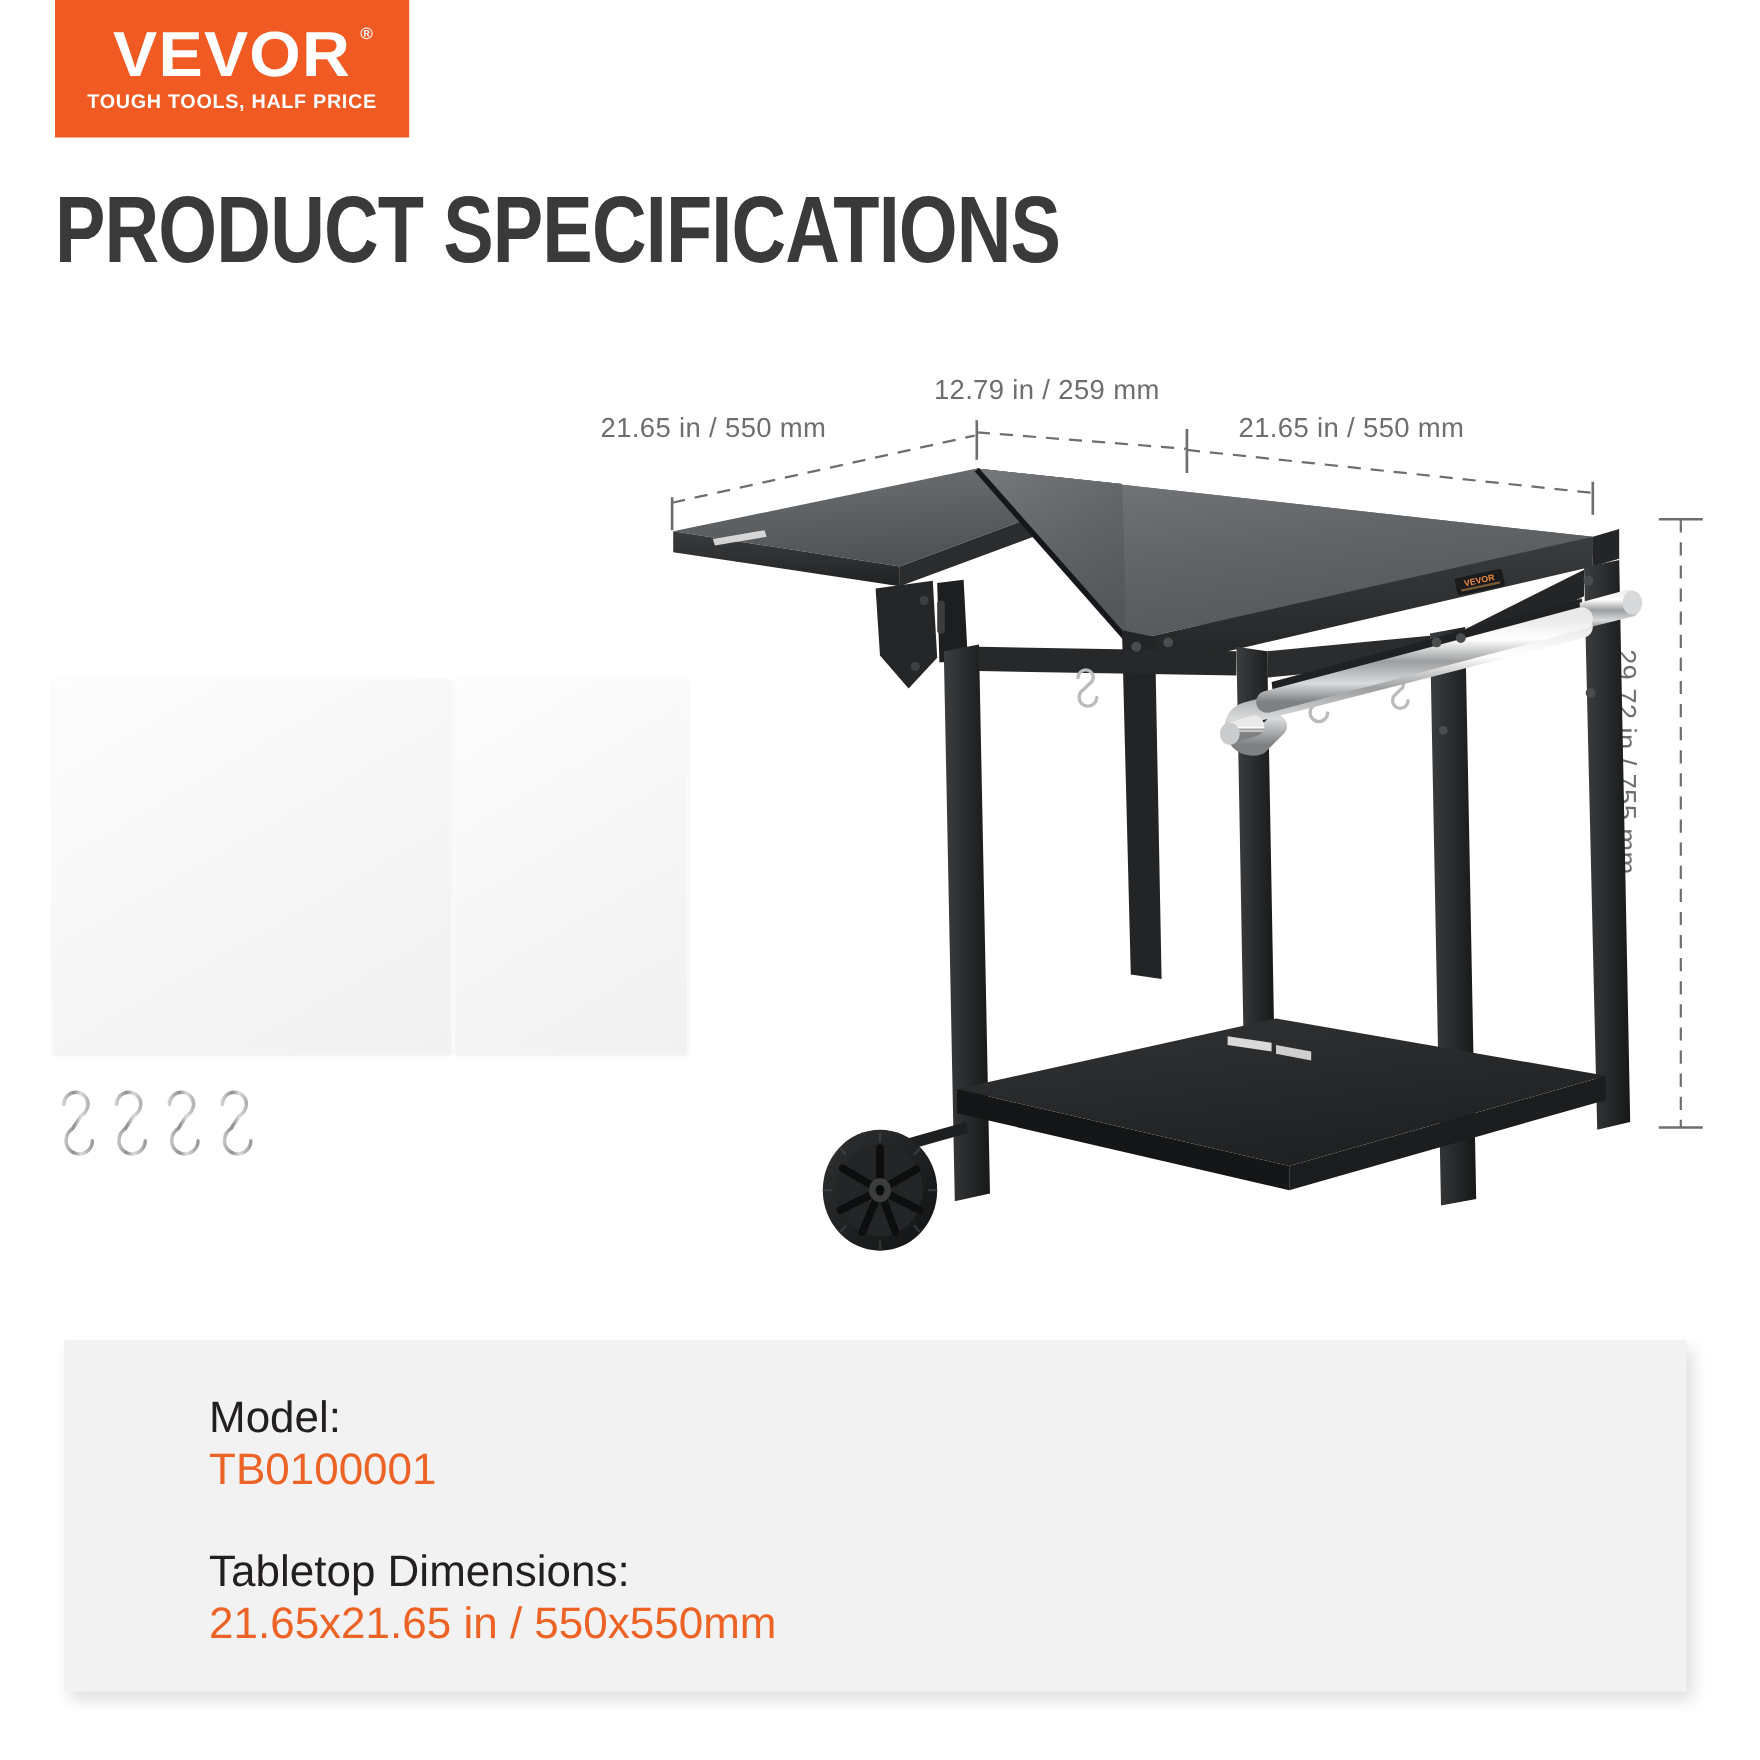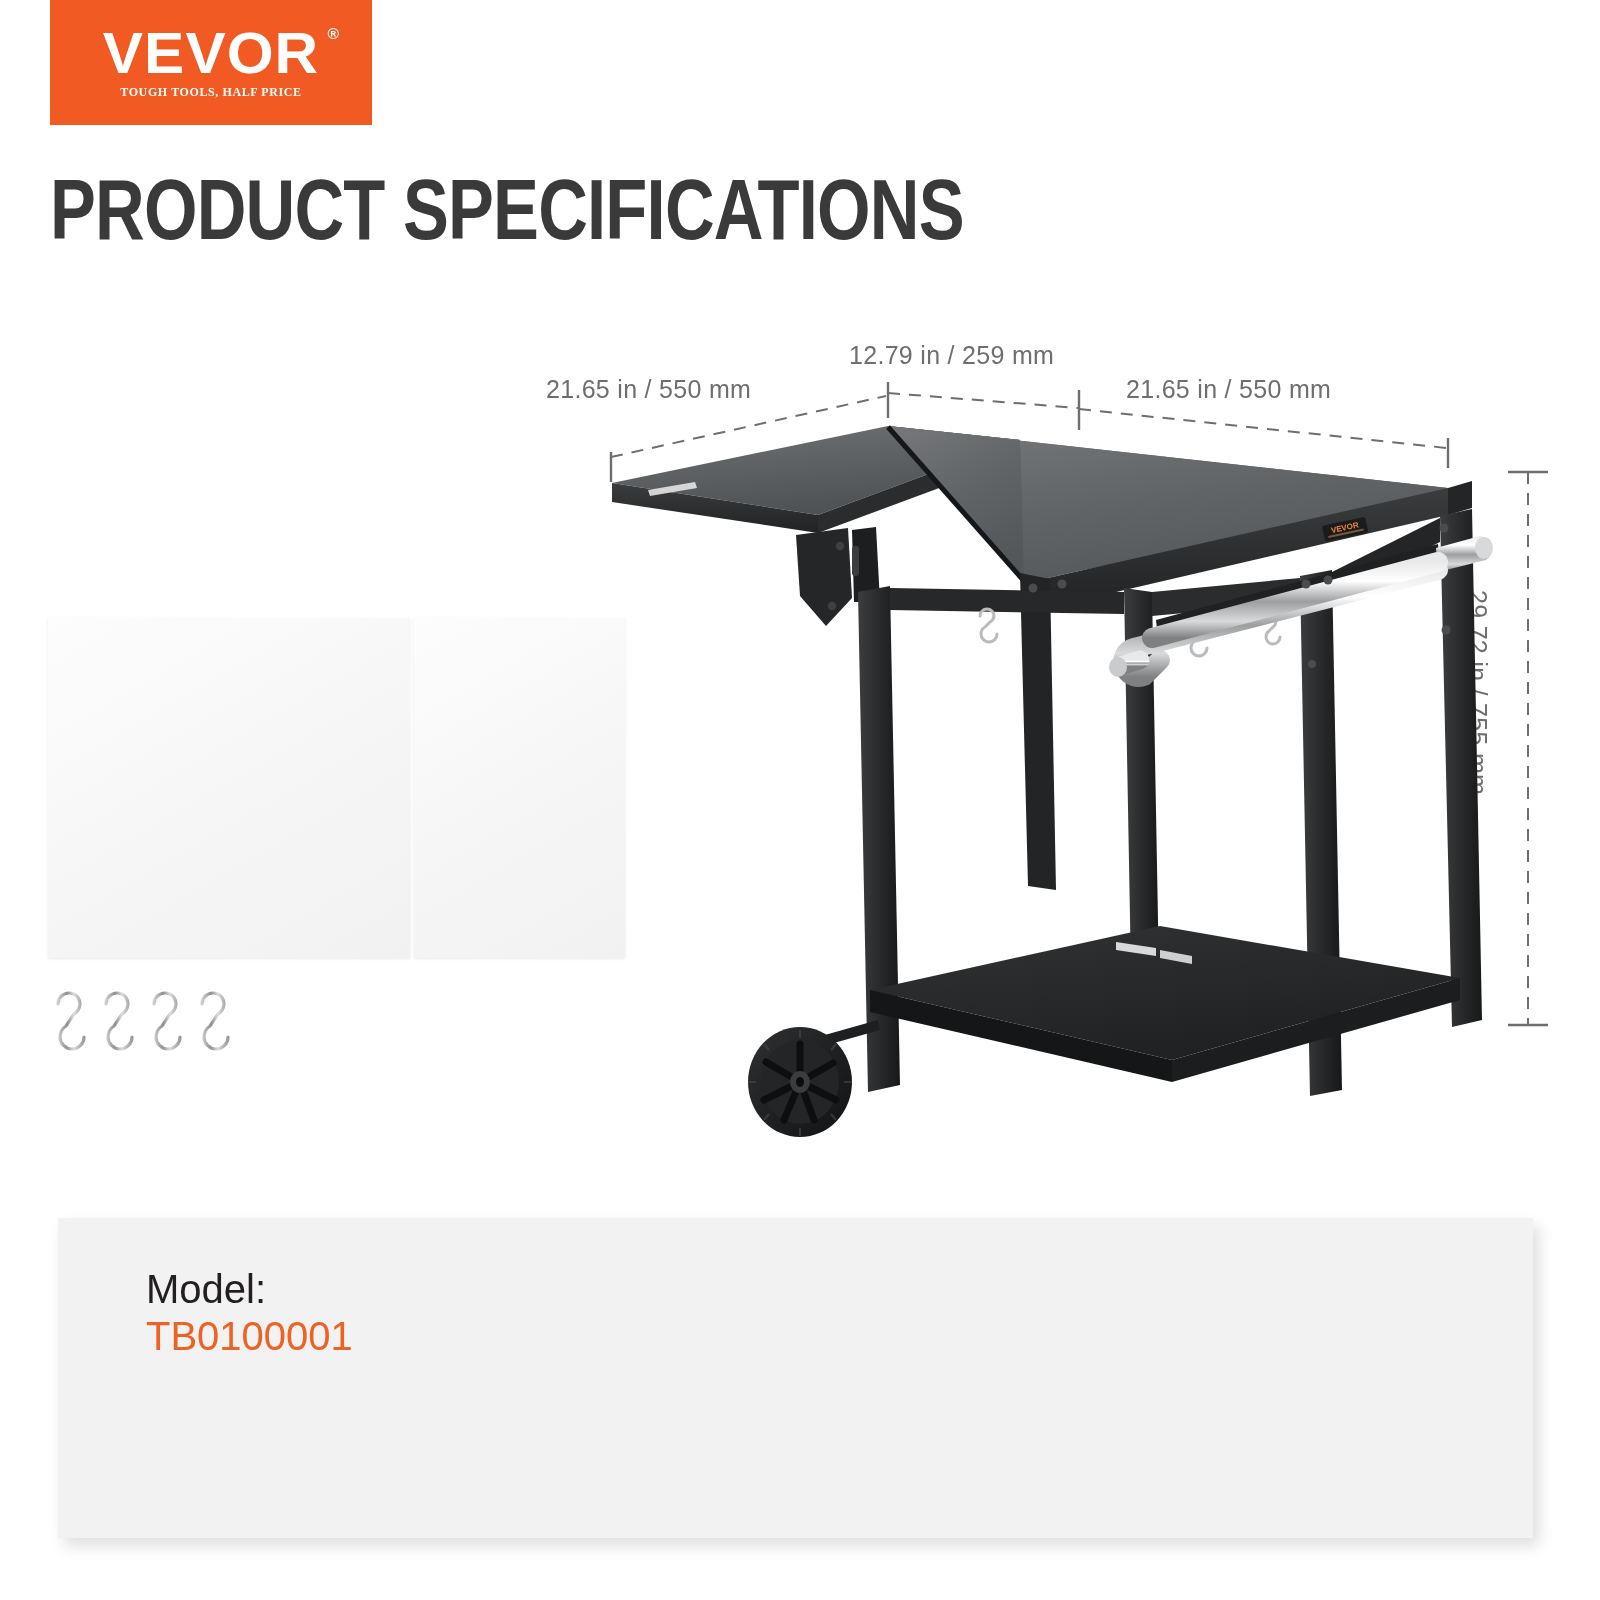--- a/index.html
+++ b/index.html
@@ -20,23 +20,22 @@
     position:relative;color:#fff;font-weight:bold;
     font-size:58px;letter-spacing:1px;line-height:0.95;
     font-family:"Liberation Sans","DejaVu Sans",sans-serif;
     transform:scaleX(1.04);
   }
   .logo-reg{
     position:absolute;top:2px;right:-19px;font-size:15px;
     font-weight:bold;letter-spacing:0;
   }
   .logo-tag{
-    color:#fff;font-size:12px;font-weight:bold;letter-spacing:0.6px;
+    color:#fff;font-size:18px;font-weight:bold;letter-spacing:0.6px;
     margin-top:5px;
-    font-family:Liberation Serif, serif;
   }
 
   
   .page-title{
     position:absolute;left:50px;top:166px;
     font-size:86px;font-weight:bold;color:#3a3a3a;
     letter-spacing:-1px;line-height:1;
     transform:scaleX(0.80);transform-origin:left top;
     white-space:nowrap;
     font-family:"Liberation Sans","DejaVu Sans",sans-serif;
@@ -71,21 +70,21 @@
     left:1492px;top:590px;transform:rotate(90deg);
     transform-origin:left top;
   }
 
   
   .spec-panel{
     position:absolute;left:58px;top:1218px;width:1475px;height:320px;
     background:#f2f2f2;
     box-shadow:6px 8px 14px rgba(0,0,0,0.13);
   }
-  .spec-row{position:absolute;}
+  .spec-row{position:absolute;margin-left:44px;}
   .spec-label{
     font-size:40px;color:#231f20;line-height:1.18;
     font-family:"Liberation Sans","DejaVu Sans",sans-serif;
   }
   .spec-value{
     font-size:40px;color:#ED6225;line-height:1.18;
     font-family:"Liberation Sans","DejaVu Sans",sans-serif;
     text-align:center;
   }
   .col-model{left:88px;top:48px;}
@@ -306,16 +305,20 @@
   </svg>
 
   <div class="spec-panel">
 
     <div class="spec-row col-model">
       <div class="spec-label">Model:</div>
       <div class="spec-value">TB0100001</div>
     </div>
 
 
+    <div class="spec-row row-tabletop">
+      <div class="spec-label">Tabletop Dimensions:</div>
+      <div class="spec-value">21.65x21.65 in / 550x550mm</div>
+    </div>
 
   </div>
 
 </div>
 
 </body></html>

